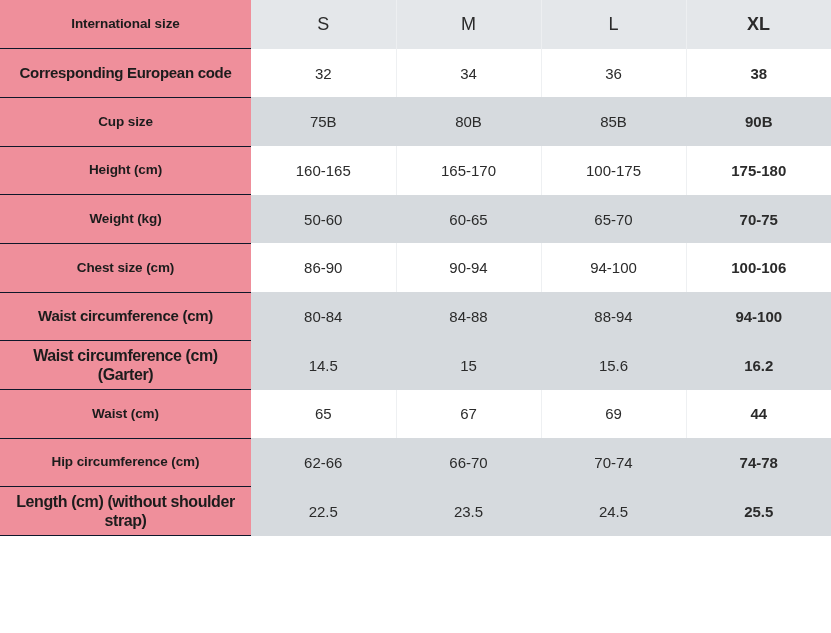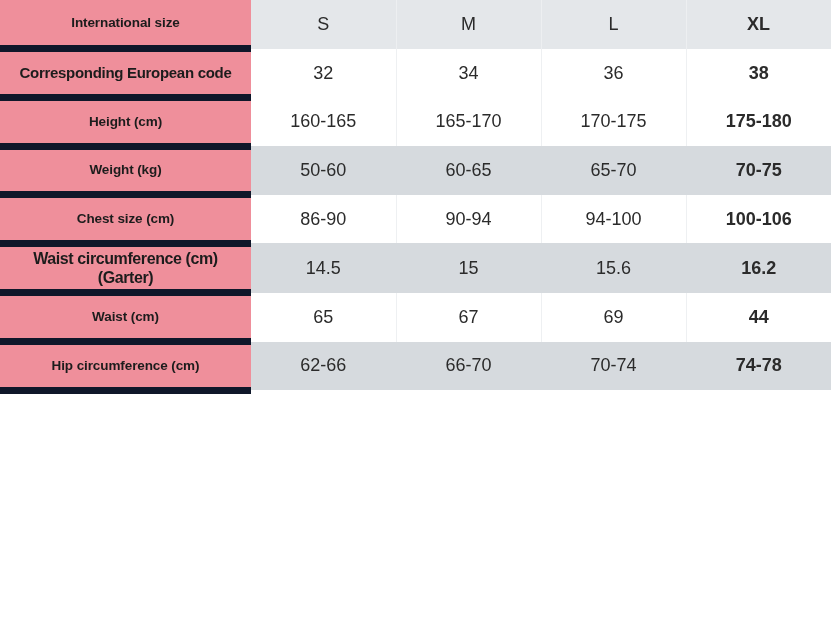--- a/index.html
+++ b/index.html
@@ -34,39 +34,39 @@
     background: #ef8f9b;
     color: #1c1c1c;
     font-weight: bold;
     font-size: 13.5px;
     text-align: center;
     vertical-align: middle;
     height: 48.7px;
     padding: 2px 6px;
     line-height: 1.2;
     border-top: 1px solid #000000;
-    border-bottom: 7px solid #0f172a;
+    border-bottom: 1px solid #0f172a;
     box-sizing: border-box;
     letter-spacing: -0.1px;
   }
   tr:first-child .label-cell { border-top: none; }
 
   .label-cell.small {
     font-size: 15px;
     letter-spacing: -0.3px;
   }
   .label-cell.xsmall {
     font-size: 16px;
     letter-spacing: -0.4px;
   }
 
   
   .data-cell {
     color: #2b2b2b;
-    font-size: 18px;
+    font-size: 15px;
     text-align: center;
     vertical-align: middle;
     height: 48.7px;
     padding: 2px 4px;
     box-sizing: border-box;
     border-right: 1px solid #eef0f2;
     font-weight: 400;
   }
   .data-cell:last-child { border-right: none; font-weight: bold; }
 
@@ -105,40 +105,54 @@
           <td class="data-cell">L</td>
           <td class="data-cell">XL</td>
         </tr>
         <tr class="row-light">
           <td class="label-cell small">Corresponding European code</td>
           <td class="data-cell">32</td>
           <td class="data-cell">34</td>
           <td class="data-cell">36</td>
           <td class="data-cell">38</td>
         </tr>
+        <tr class="row-dark">
+          <td class="label-cell">Cup size</td>
+          <td class="data-cell">75B</td>
+          <td class="data-cell">80B</td>
+          <td class="data-cell">85B</td>
+          <td class="data-cell">90B</td>
+        </tr>
         <tr class="row-light">
           <td class="label-cell">Height (cm)</td>
           <td class="data-cell">160-165</td>
           <td class="data-cell">165-170</td>
-          <td class="data-cell">170-175</td>
+          <td class="data-cell">100-175</td>
           <td class="data-cell">175-180</td>
         </tr>
         <tr class="row-dark">
           <td class="label-cell">Weight (kg)</td>
           <td class="data-cell">50-60</td>
           <td class="data-cell">60-65</td>
           <td class="data-cell">65-70</td>
           <td class="data-cell">70-75</td>
         </tr>
         <tr class="row-light">
           <td class="label-cell">Chest size (cm)</td>
           <td class="data-cell">86-90</td>
           <td class="data-cell">90-94</td>
           <td class="data-cell">94-100</td>
           <td class="data-cell">100-106</td>
+        </tr>
+        <tr class="row-dark">
+          <td class="label-cell small">Waist circumference (cm)</td>
+          <td class="data-cell">80-84</td>
+          <td class="data-cell">84-88</td>
+          <td class="data-cell">88-94</td>
+          <td class="data-cell">94-100</td>
         </tr>
         <tr class="row-dark">
           <td class="label-cell xsmall">Waist circumference (cm) (Garter)</td>
           <td class="data-cell">14.5</td>
           <td class="data-cell">15</td>
           <td class="data-cell">15.6</td>
           <td class="data-cell">16.2</td>
         </tr>
         <tr class="row-light">
           <td class="label-cell">Waist (cm)</td>
@@ -147,15 +161,22 @@
           <td class="data-cell">69</td>
           <td class="data-cell">44</td>
         </tr>
         <tr class="row-dark">
           <td class="label-cell">Hip circumference (cm)</td>
           <td class="data-cell">62-66</td>
           <td class="data-cell">66-70</td>
           <td class="data-cell">70-74</td>
           <td class="data-cell">74-78</td>
         </tr>
+        <tr class="row-dark">
+          <td class="label-cell xsmall">Length (cm) (without shoulder strap)</td>
+          <td class="data-cell">22.5</td>
+          <td class="data-cell">23.5</td>
+          <td class="data-cell">24.5</td>
+          <td class="data-cell">25.5</td>
+        </tr>
       </tbody>
   </table>
 </div>
 
 </body></html>

